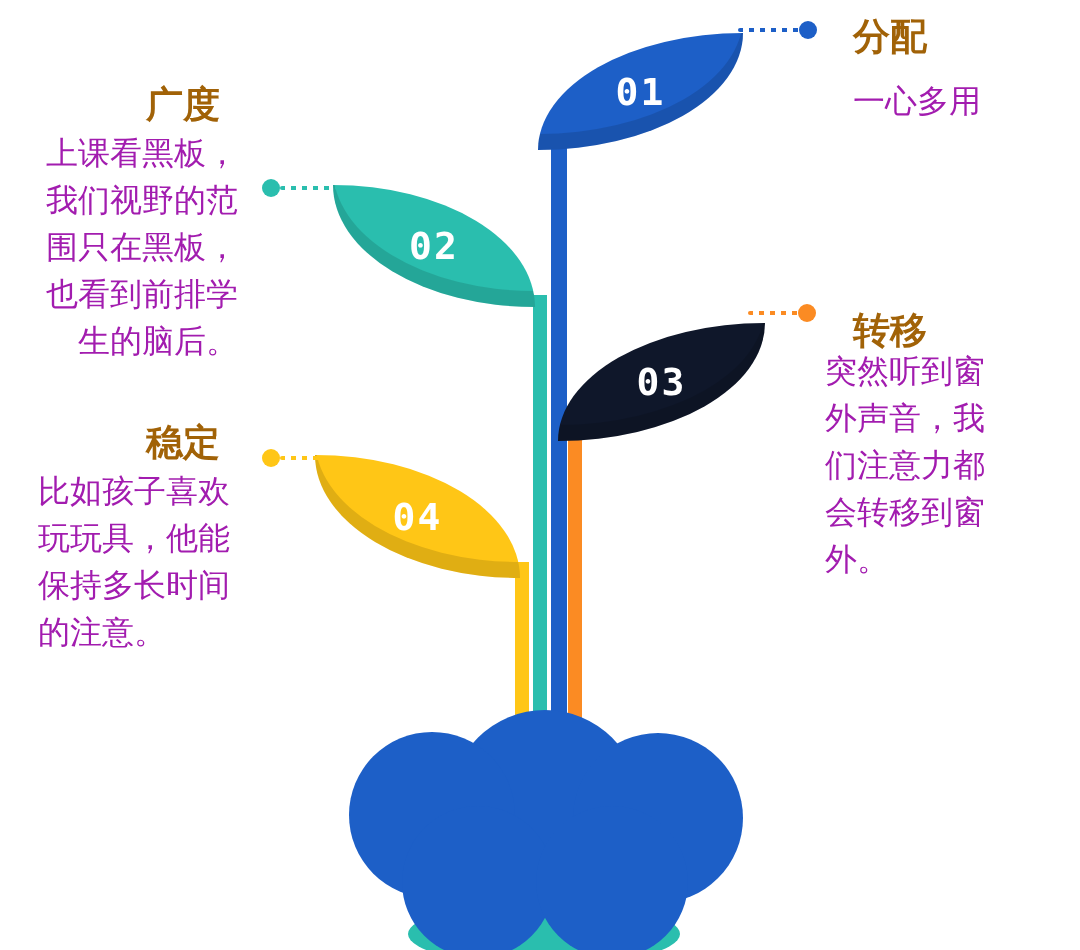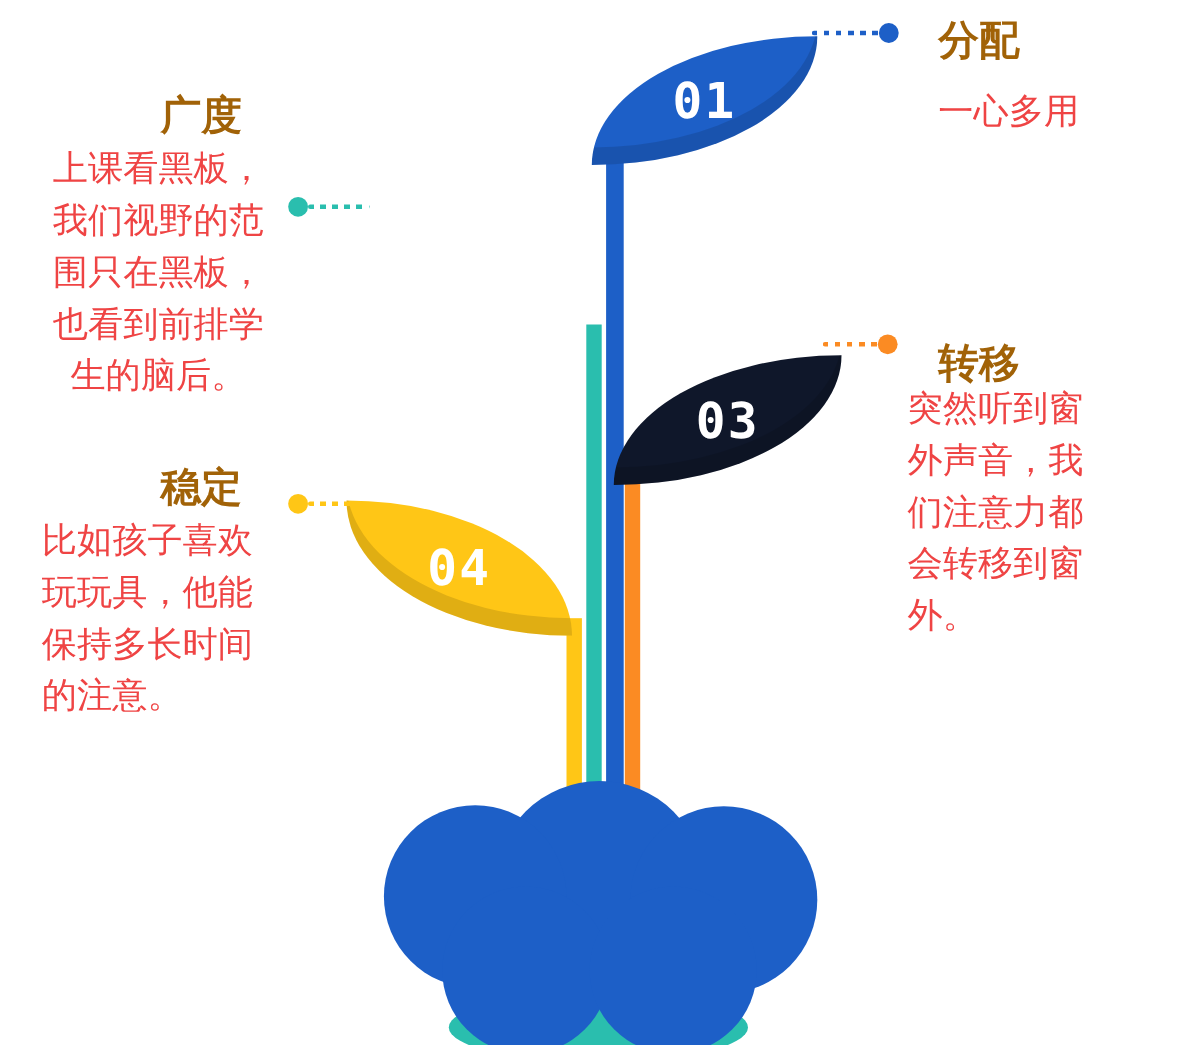--- a/index.html
+++ b/index.html
@@ -19,43 +19,43 @@
   
   .leaf {
     position:absolute; z-index:2; display:flex; align-items:center; justify-content:center;
     box-shadow: inset 0 -16px 0 rgba(0,0,0,0.12);
   }
   .leaf-01 { left:538px; top:33px;  width:205px; height:117px; background:#1D5FC7; border-radius:100% 0 100% 0; }
   .leaf-02 { left:333px; top:185px; width:202px; height:122px; background:#2ABEAE; border-radius:0 100% 0 100%; }
   .leaf-03 { left:558px; top:323px; width:207px; height:118px; background:#0f172a; border-radius:100% 0 100% 0; }
   .leaf-04 { left:315px; top:455px; width:205px; height:123px; background:#FFC616; border-radius:0 100% 0 100%; }
   .leaf-num {
-    color:#ffffff; font-weight:bold; font-size:45px; letter-spacing:2px;
+    color:#ffffff; font-weight:bold; font-size:38px; letter-spacing:2px;
     font-family:"DejaVu Sans Mono","Liberation Mono",monospace;
   }
 
   
   .conn { position:absolute; z-index:2; height:4px; border-radius:2px; }
   .conn-01 { left:738px; top:28px;  width:62px; background:repeating-linear-gradient(90deg,#1D5FC7 0 5px,transparent 5px 11px); }
   .conn-02 { left:280px; top:186px; width:56px; background:repeating-linear-gradient(90deg,#2ABEAE 0 5px,transparent 5px 11px); }
   .conn-03 { left:748px; top:311px; width:52px; background:repeating-linear-gradient(90deg,#FB8B23 0 5px,transparent 5px 11px); }
   .conn-04 { left:280px; top:456px; width:42px; background:repeating-linear-gradient(90deg,#FFC616 0 5px,transparent 5px 11px); }
   .dot { position:absolute; z-index:2; width:18px; height:18px; border-radius:50%; }
   .dot-01 { left:799px; top:21px;  background:#1D5FC7; }
   .dot-02 { left:262px; top:179px; background:#2ABEAE; }
   .dot-03 { left:798px; top:304px; background:#FB8B23; }
   .dot-04 { left:262px; top:449px; background:#FFC616; }
 
   
   .label-title { position:absolute; z-index:2; font-size:37px; font-weight:bold; color:#a16207; }
-  .label-desc  { position:absolute; z-index:2; font-size:32px; color:#ef4444; line-height:47px; }
+  .label-desc  { position:absolute; z-index:2; font-size:32px; color:#a21caf; line-height:47px; }
   .t-01 { left:853px; top:12px; }
   .d-01 { left:853px; top:78px; }
   .t-02 { left:146px; top:80px; }
-  .d-02 { left:38px;  top:130px; width:212px; text-align:center; }
+  .d-02 { left:26px;  top:130px; width:212px; text-align:right; }
   .t-03 { left:853px; top:306px; }
   .d-03 { left:825px; top:348px; width:176px; }
   .t-04 { left:146px; top:418px; }
   .d-04 { left:38px;  top:468px; width:212px; }
 
   
   .teal-peek {
     position:absolute; z-index:3; left:408px; top:902px; width:272px; height:64px;
     border-radius:50%; background:#2ABEAE;
   }
@@ -75,20 +75,23 @@
 
 <div class="canvas">
 
   <div class="stem stem-01"></div>
   <div class="stem stem-02"></div>
   <div class="stem stem-03"></div>
   <div class="stem stem-04"></div>
 
   <div class="leaf leaf-01">
     <span class="leaf-num">01</span>
+  </div>
+  <div class="leaf leaf-02">
+    <span class="leaf-num">02</span>
   </div>
   <div class="leaf leaf-03">
     <span class="leaf-num">03</span>
   </div>
   <div class="leaf leaf-04">
     <span class="leaf-num">04</span>
   </div>
 
   <div class="conn conn-01"></div>
   <div class="dot dot-01"></div>

